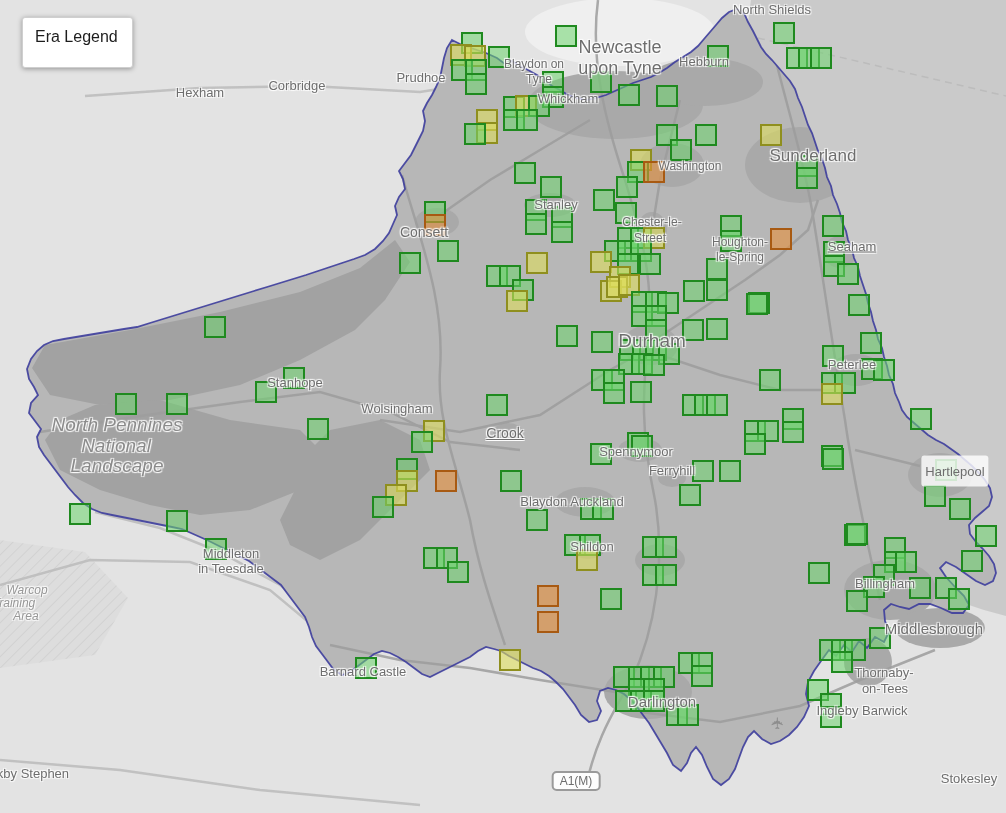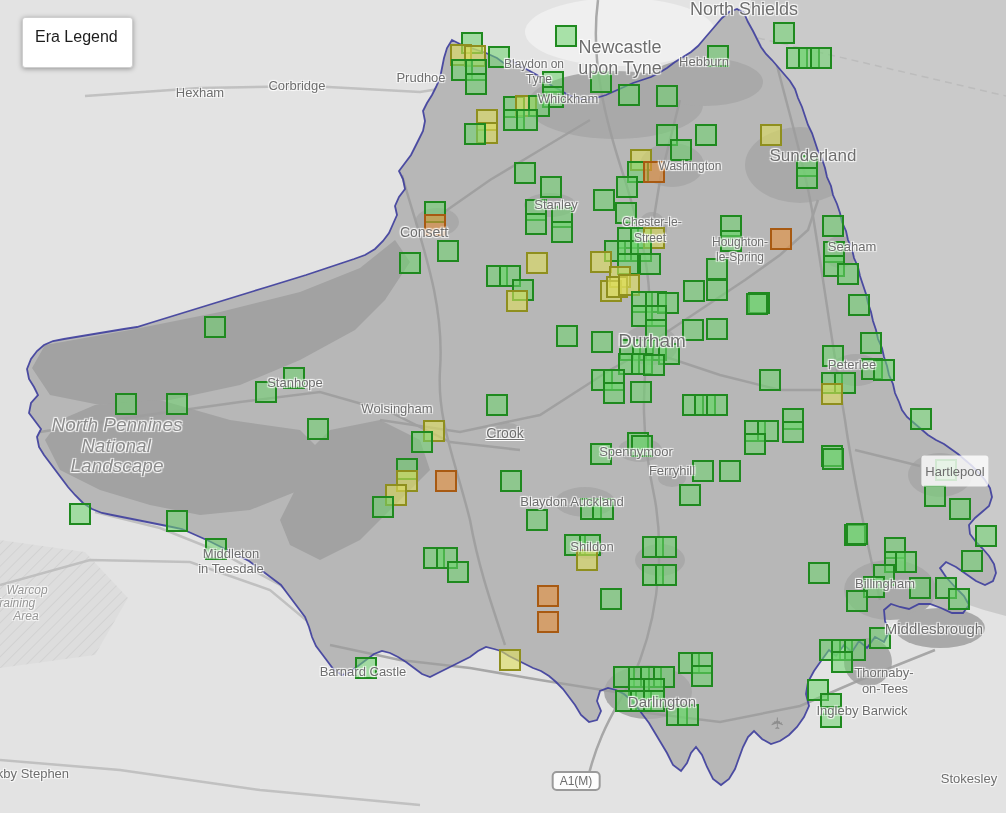--- a/index.html
+++ b/index.html
@@ -298,39 +298,39 @@
       <div class="marker" style="left: 283px; top: 367px;"></div>
       <div class="marker" style="left: 307px; top: 418px;"></div>
       <div class="marker" style="left: 115px; top: 393px;"></div>
       <div class="marker" style="left: 166px; top: 393px;"></div>
       <div class="marker" style="left: 204px; top: 316px;"></div>
       <div class="marker" style="left: 69px; top: 503px;"></div>
       <div class="marker" style="left: 166px; top: 510px;"></div>
       <div class="marker" style="left: 205px; top: 538px;"></div>
     </div>
   <div id="labels">
-      <div class="lbl" style="left: 744px; top: 9px; font-size: 18px;">North Shields</div>
+      <div class="lbl" style="left: 772px; top: 9px; font-size: 13px;">North Shields</div>
       <div class="lbl" style="left: 620px; top: 47px; font-size: 18px;">Newcastle</div>
       <div class="lbl" style="left: 620px; top: 68px; font-size: 18px;">upon Tyne</div>
       <div class="lbl" style="left: 200px; top: 92px; font-size: 13px;">Hexham</div>
       <div class="lbl" style="left: 297px; top: 85px; font-size: 13px;">Corbridge</div>
       <div class="lbl" style="left: 421px; top: 77px; font-size: 13px;">Prudhoe</div>
       <div class="lbl" style="left: 534px; top: 64px; font-size: 12px;">Blaydon on</div>
       <div class="lbl" style="left: 539px; top: 79px; font-size: 12px;">Tyne</div>
       <div class="lbl" style="left: 704px; top: 61px; font-size: 13px;">Hebburn</div>
       <div class="lbl" style="left: 568px; top: 98px; font-size: 13px;">Whickham</div>
       <div class="lbl" style="left: 690px; top: 166px; font-size: 12px;">Washington</div>
       <div class="lbl" style="left: 813px; top: 156px; font-size: 17px;">Sunderland</div>
       <div class="lbl" style="left: 556px; top: 204px; font-size: 13px;">Stanley</div>
       <div class="lbl" style="left: 424px; top: 232px; font-size: 14px;">Consett</div>
       <div class="lbl" style="left: 652px; top: 222px; font-size: 12px;">Chester-le-</div>
       <div class="lbl" style="left: 650px; top: 238px; font-size: 12px;">Street</div>
       <div class="lbl" style="left: 740px; top: 242px; font-size: 12px;">Houghton-</div>
       <div class="lbl" style="left: 740px; top: 257px; font-size: 12px;">le-Spring</div>
-      <div class="lbl" style="left: 852px; top: 246px; font-size: 13px;">Seaham</div>
+      <div class="lbl" style="left: 852px; top: 246px; font-size: 13px; text-decoration: underline;">Seaham</div>
       <div class="lbl" style="left: 652px; top: 341px; font-size: 19px;">Durham</div>
       <div class="lbl" style="left: 852px; top: 364px; font-size: 13px;">Peterlee</div>
       <div class="lbl" style="left: 295px; top: 382px; font-size: 13px;">Stanhope</div>
       <div class="lbl" style="left: 397px; top: 408px; font-size: 13px;">Wolsingham</div>
       <div class="lbl" style="left: 505px; top: 433px; font-size: 14px; text-decoration: underline;">Crook</div>
       <div class="lbl" style="left: 636px; top: 451px; font-size: 13px;">Spennymoor</div>
       <div class="lbl" style="left: 672px; top: 470px; font-size: 13px;">Ferryhill</div>
       <div class="lbl halo" style="left: 955px; top: 471px; font-size: 13px;">Hartlepool</div>
       <div class="lbl it" style="left: 117px; top: 425px; font-size: 19px; color: rgb(139, 139, 139);">North Pennines</div>
       <div class="lbl it" style="left: 116px; top: 446px; font-size: 19px; color: rgb(139, 139, 139);">National</div>

